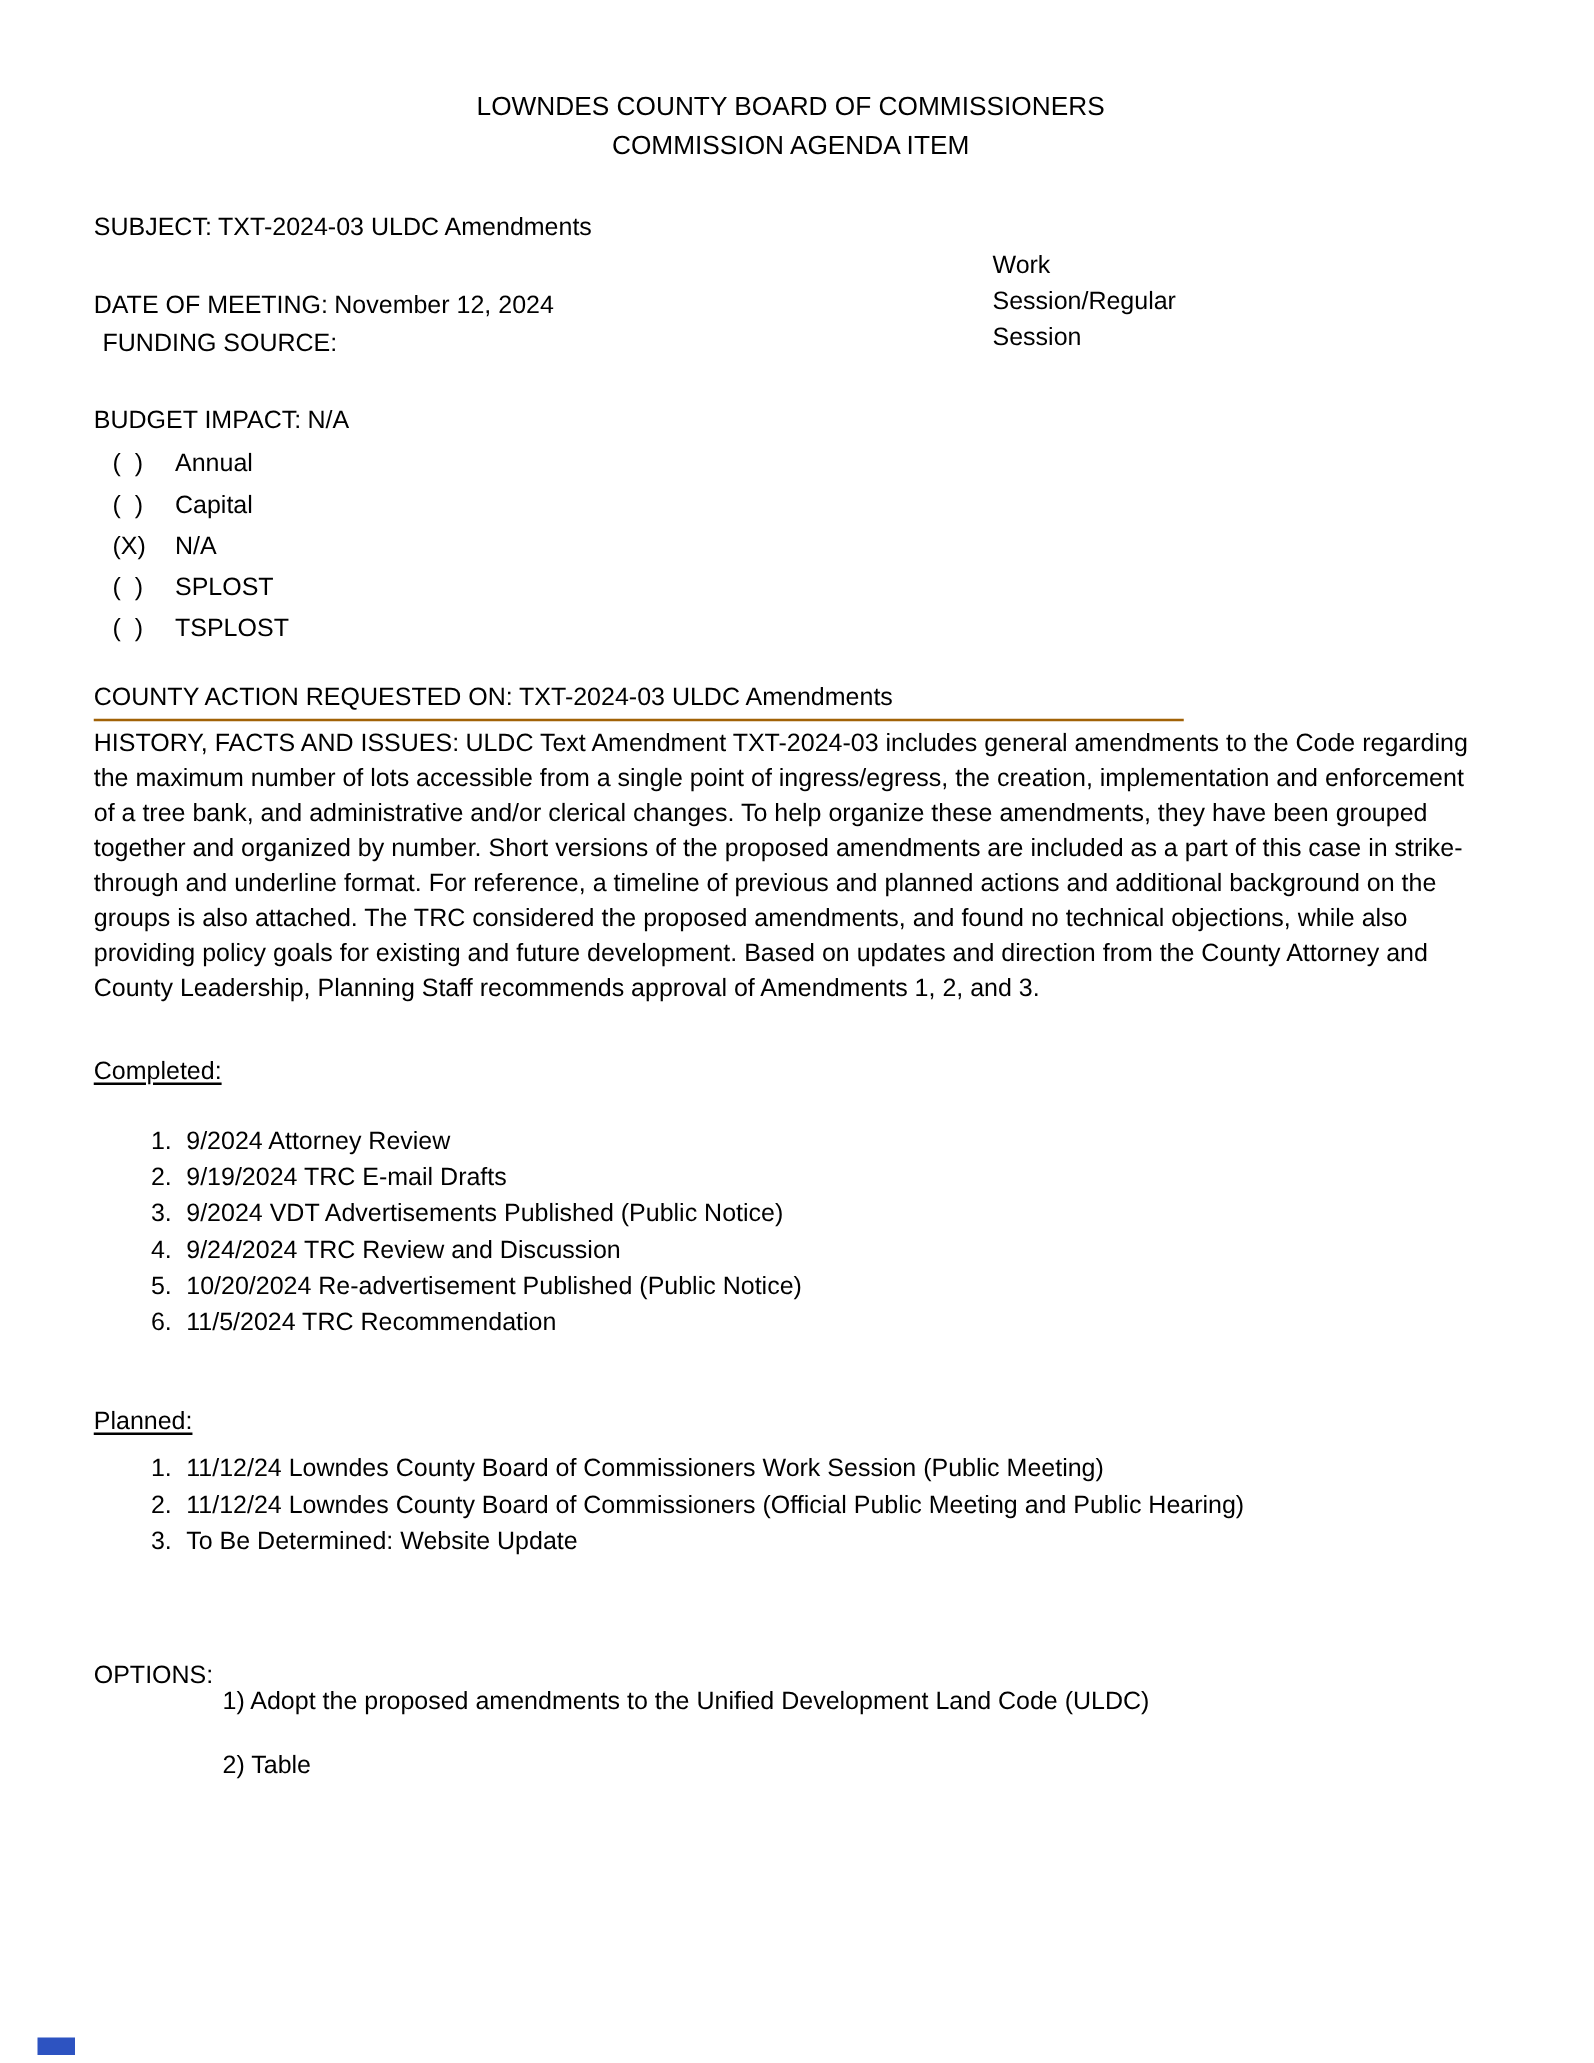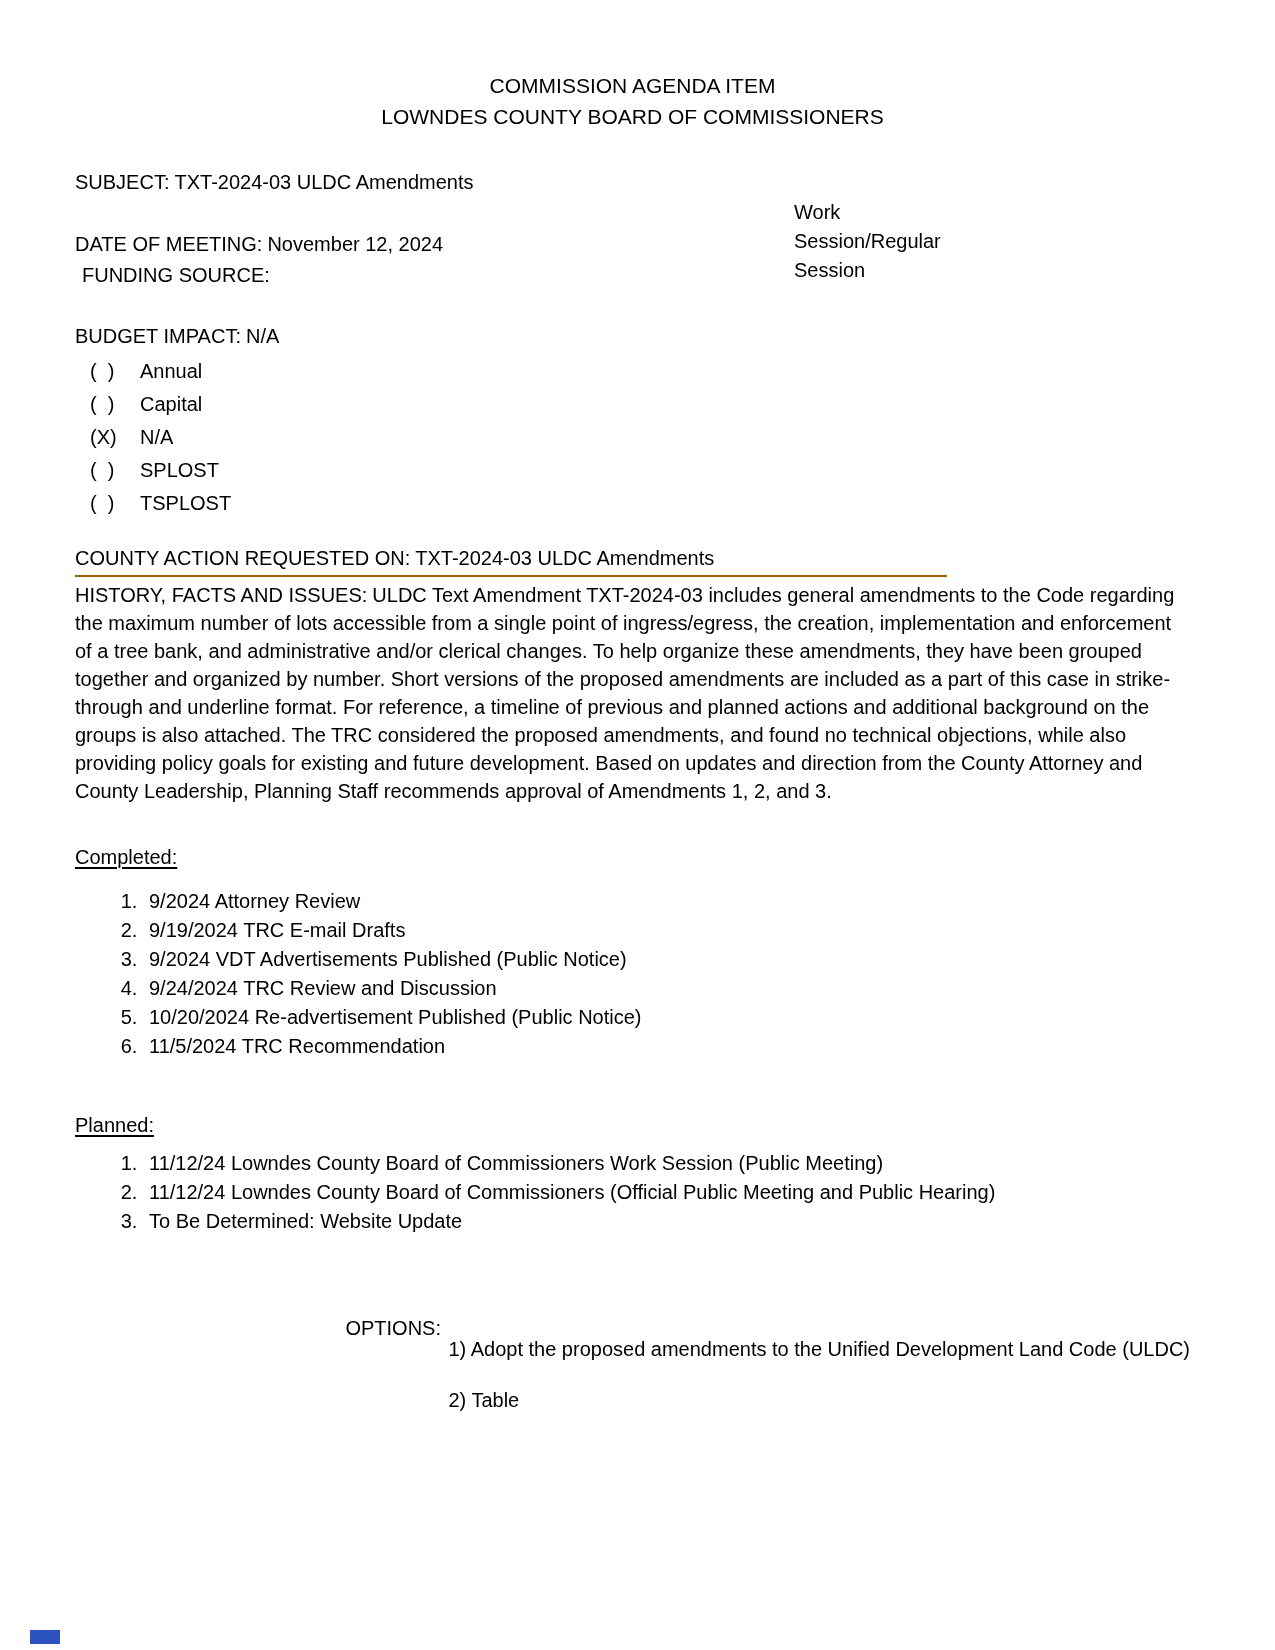--- a/index.html
+++ b/index.html
@@ -54,35 +54,34 @@
   .history {
     margin-top: 4px;
     line-height: 1.4;
   }
   .section-heading {
     text-decoration: underline;
     text-underline-offset: 3px;
   }
   .completed-heading { margin-top: 38px; }
   .num-list {
-    margin-top: 16px;
+    margin-top: 28px;
     padding-left: 68px;
     list-style: decimal outside;
   }
   .num-list li {
     line-height: 29px;
     padding-left: 6px;
   }
   .planned-heading { margin-top: 50px; }
   .planned-list { margin-top: 10px; }
   .options-row {
     margin-top: 78px;
     display: flex;
     align-items: flex-start;
-    justify-content: flex-end;
   }
   .options-label {
     display: inline-block;
     width: 103px;
     flex: 0 0 103px;
   }
   .options-items div { line-height: 31px; margin-top: 20px; }
   .footer-mark {
     position: absolute;
     left: 30px;
@@ -91,22 +90,22 @@
     height: 14px;
     background: #2d53c1;
   }
 </style>
 </head>
 <body>
 
 <div class="page">
 
   <div class="doc-title">
+    <div>LOWNDES COUNTY BOARD OF COMMISSIONERS</div>
     <div>COMMISSION AGENDA ITEM</div>
-    <div>LOWNDES COUNTY BOARD OF COMMISSIONERS</div>
   </div>
 
   <div class="line subject">
     <span class="lbl">SUBJECT:</span><span>TXT-2024-03 ULDC Amendments</span>
   </div>
 
   <div class="session-block">Work
 Session/Regular
 Session</div>
 

